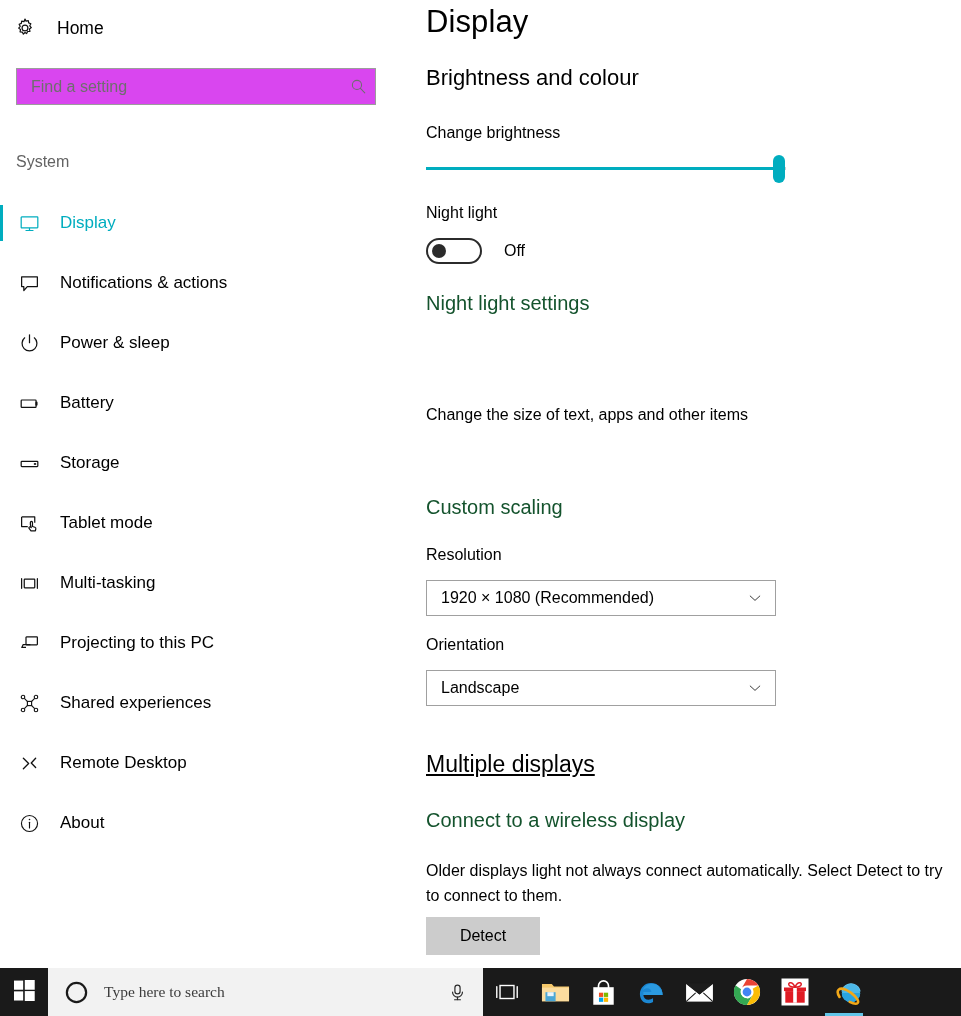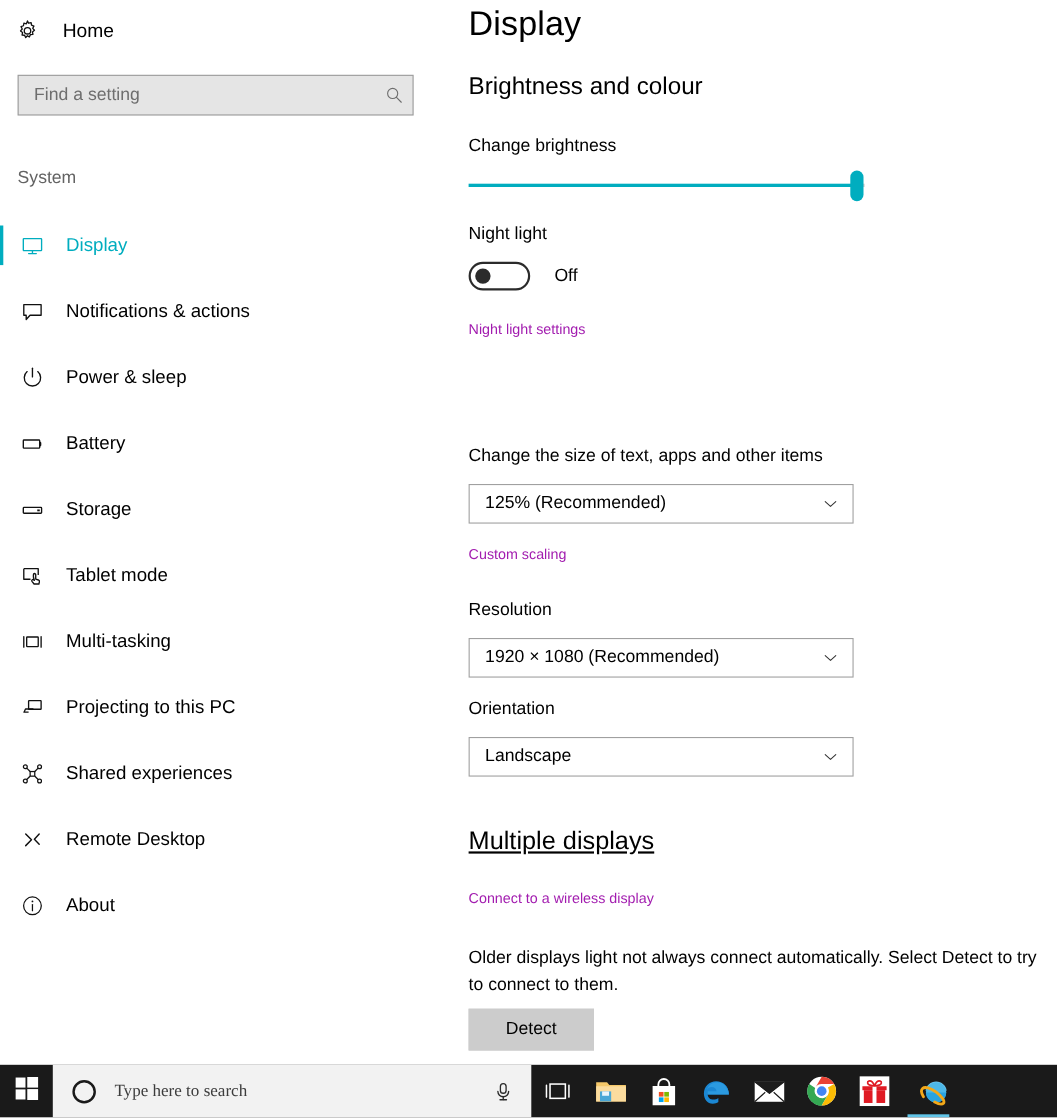--- a/index.html
+++ b/index.html
@@ -22,21 +22,21 @@
     display: flex; align-items: center; gap: 21px;
     height: 36px; cursor: default;
   }
   .home-icon { width: 22px; height: 22px; display:block; }
   .home-label { font-size: 17.5px; color: #000; }
 
   .search-wrap {
     position: absolute; left: 16px; top: 68px;
     width: 360px; height: 37px;
     border: 1px solid #9c9c9c;
-    background: #e5e5e5;
+    background: #d946ef;
     display: flex; align-items: center;
   }
   .search-input {
     flex: 1; border: 0; outline: 0; background: transparent;
     font-family: "Liberation Sans", sans-serif;
     font-size: 16px; color: #333; padding: 0 8px 0 14px;
   }
   .search-input::placeholder { color: #6e6e6e; opacity: 1; }
   .search-icon-btn {
     width: 34px; height: 35px; display:flex; align-items:center; justify-content:center;
@@ -85,21 +85,21 @@
   .sec-head {
     position:absolute; left:16px;
     font-size: 22px; font-weight: 400; color: #000;
   }
   .lbl {
     position:absolute; left:16px;
     font-size: 16px; color: #000;
   }
   .link {
     position:absolute; left:16px;
-    font-size: 13px; color: #a21caf; cursor: pointer; text-decoration:none;
+    font-size: 20px; color: #14532d; cursor: pointer; text-decoration:none;
   }
 
   
   #brightness-slider {
     position: absolute; left: 16px; top: 155px; width: 360px; height: 28px;
     cursor: pointer;
   }
   #brightness-slider .track-fill {
     position:absolute; left:0; top:12px; height:3px; background:#00adbf;
   }
@@ -352,28 +352,20 @@
         <div class="knob"></div>
       </div>
       <span class="toggle-label">Off</span>
     </div>
 
     <div class="link" style="top:292px;">Night light settings</div>
 
 
     <div class="lbl" style="top:406px;">Change the size of text, apps and other items</div>
 
-    <div class="combo" style="top:440px;">
-      <span>125% (Recommended)</span>
-      <span class="chev">
-        <svg width="16" height="16" viewBox="0 0 20 20" fill="none" stroke="#333" stroke-width="1.2">
-          <polyline points="4,7.5 10,13 16,7.5" stroke-linecap="round" stroke-linejoin="round"></polyline>
-        </svg>
-      </span>
-    </div>
 
     <div class="link" style="top:496px;">Custom scaling</div>
 
     <div class="lbl" style="top:546px;">Resolution</div>
 
     <div class="combo" style="top:580px;">
       <span>1920 × 1080 (Recommended)</span>
       <span class="chev">
         <svg width="16" height="16" viewBox="0 0 20 20" fill="none" stroke="#333" stroke-width="1.2">
           <polyline points="4,7.5 10,13 16,7.5" stroke-linecap="round" stroke-linejoin="round"></polyline>

